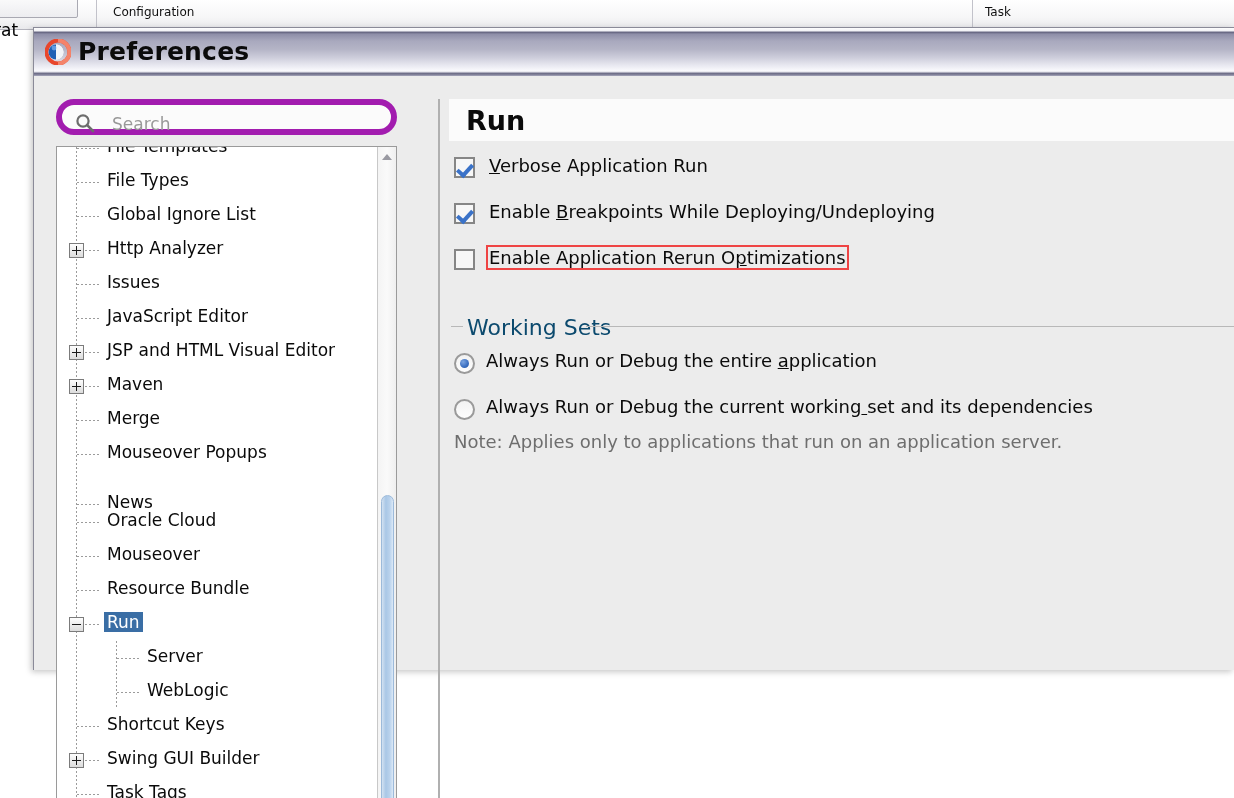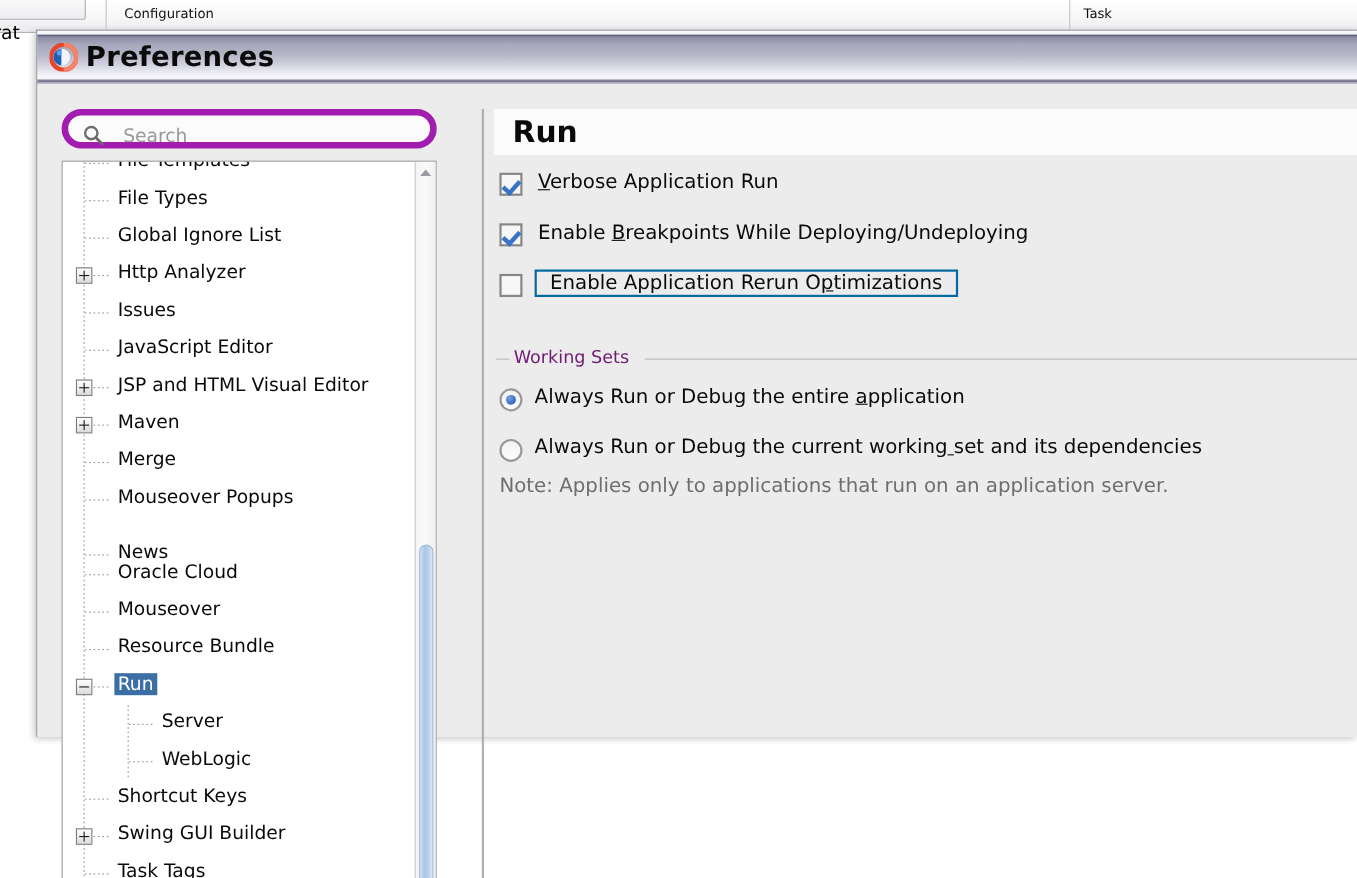--- a/index.html
+++ b/index.html
@@ -294,41 +294,41 @@
   }
   .cb-label {
     position: absolute;
     left: 32px; top: 0;
     font-size: 18px;
     color: #0a0a0a;
     white-space: nowrap;
     padding: 2px 3px;
   }
   .cb-label.focused {
-    border: 2px solid #0369a1;
-    padding: 0 12px;
+    border: 2px solid #ef4444;
+    padding: 0 1px;
   }
   .mn { text-decoration: underline; }
 
   
   #group-working-sets {
     position: absolute;
     left: 0; top: 174px;
     right: 0; height: 22px;
   }
   #ws-line-left {
     position: absolute;
     left: 2px; top: 11px; width: 12px; height: 1px;
     background: #b8b8b8;
   }
   #ws-title {
     position: absolute;
     left: 18px; top: 0;
-    font-size: 16px;
-    color: #701a75;
+    font-size: 22px;
+    color: #0c4a6e;
     white-space: nowrap;
   }
   #ws-line-right {
     position: absolute;
     left: 137px; top: 11px; right: 0; height: 1px;
     background: #b8b8b8;
   }
 
   
   .rb-row {

